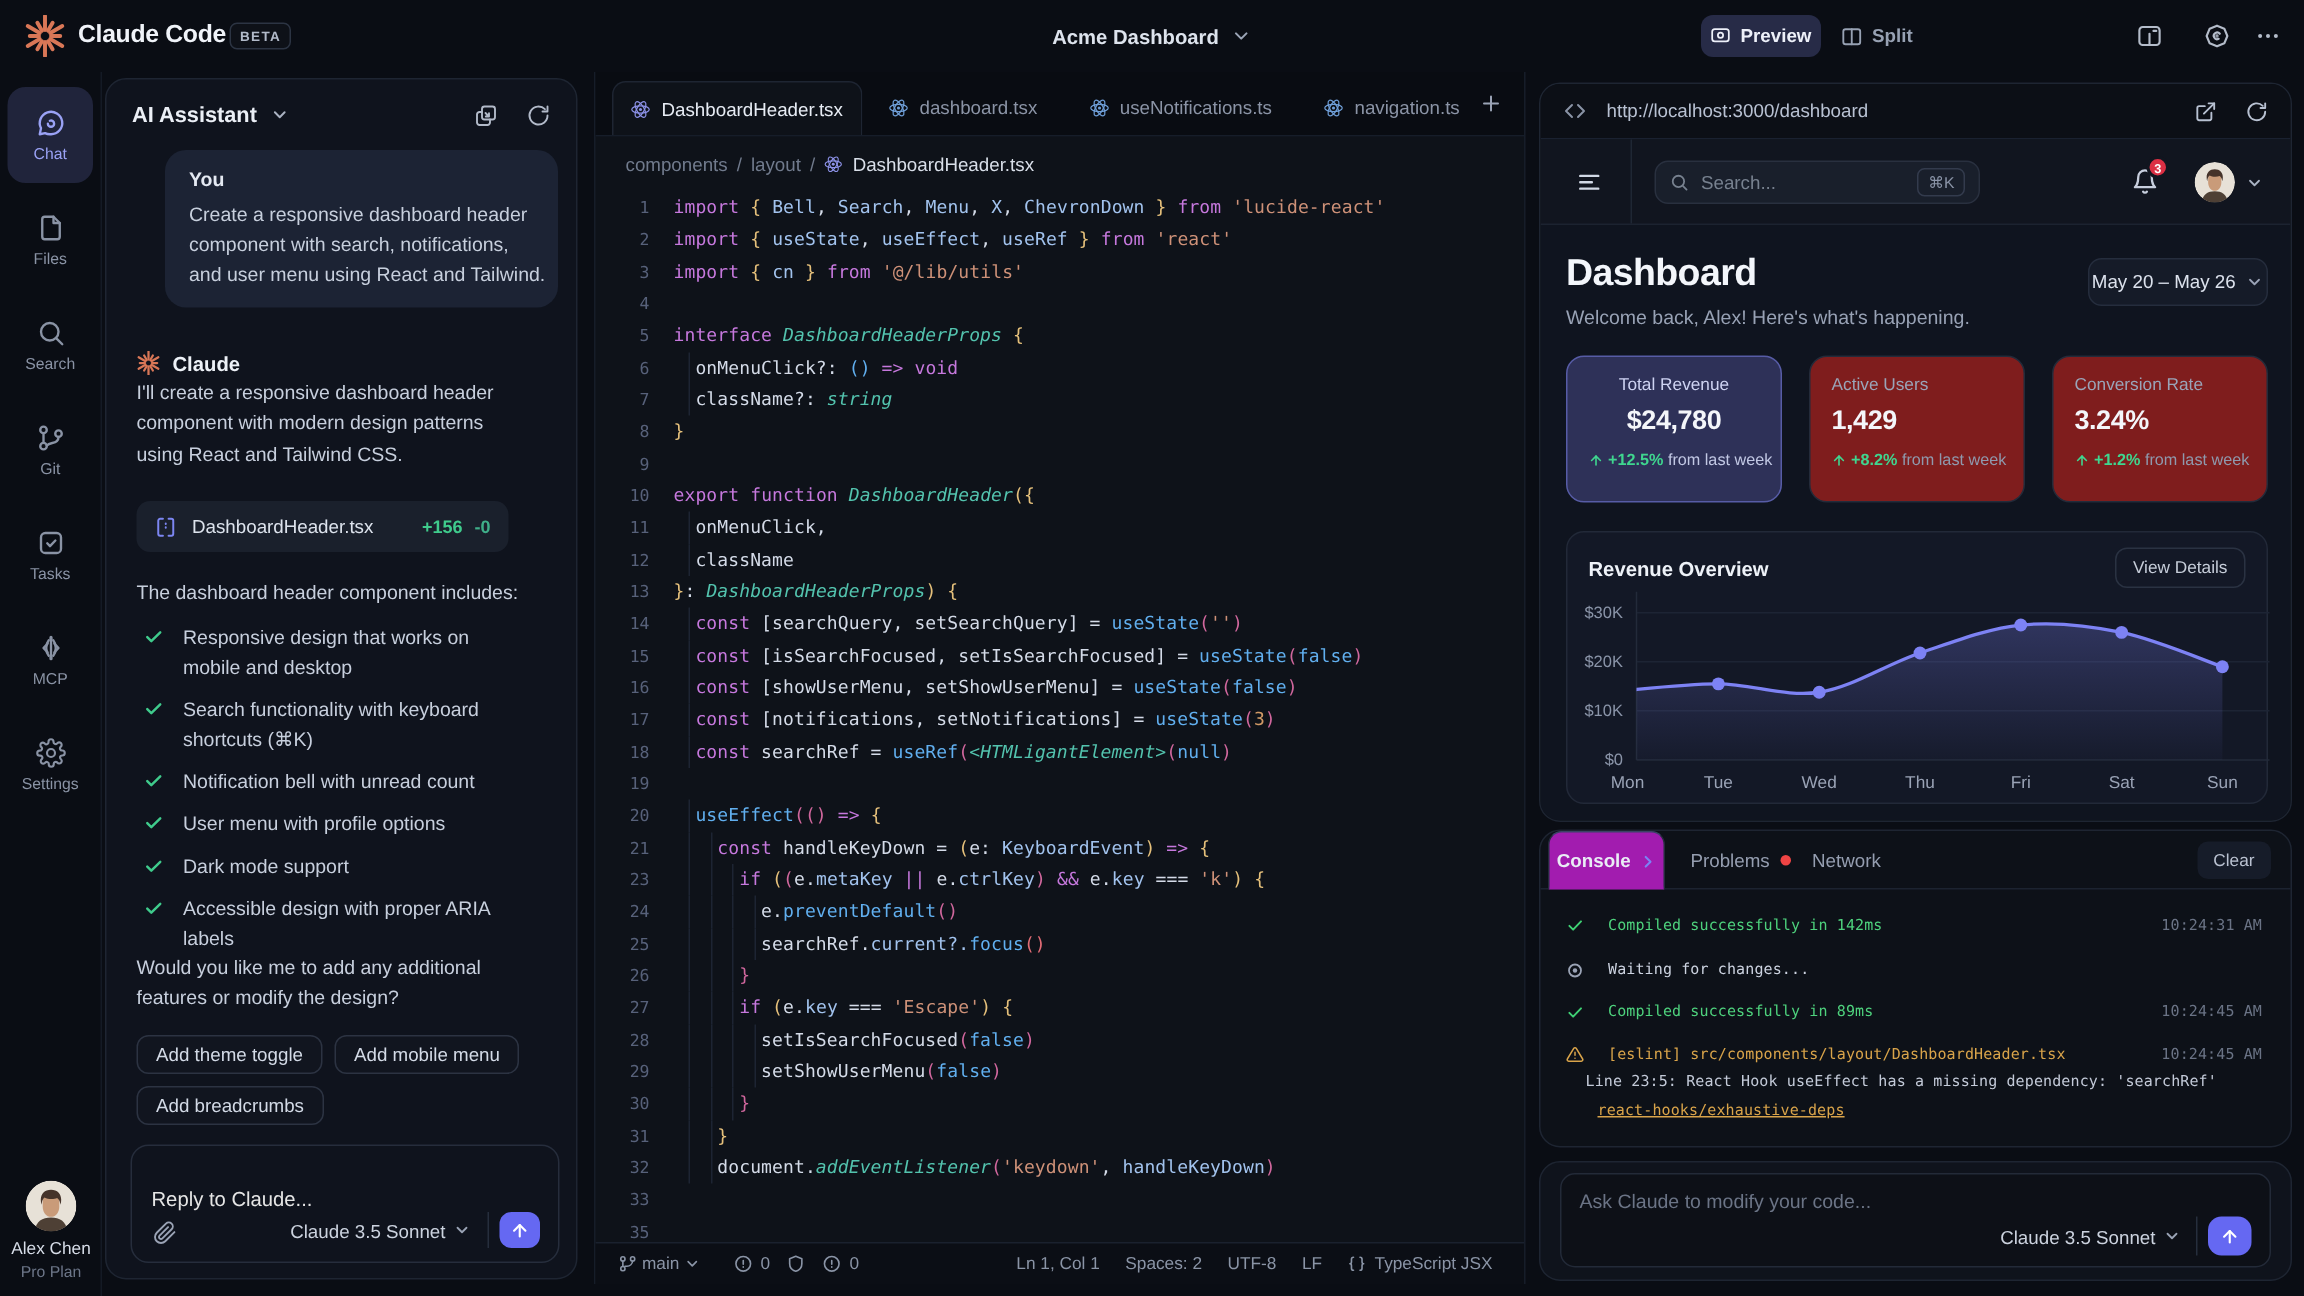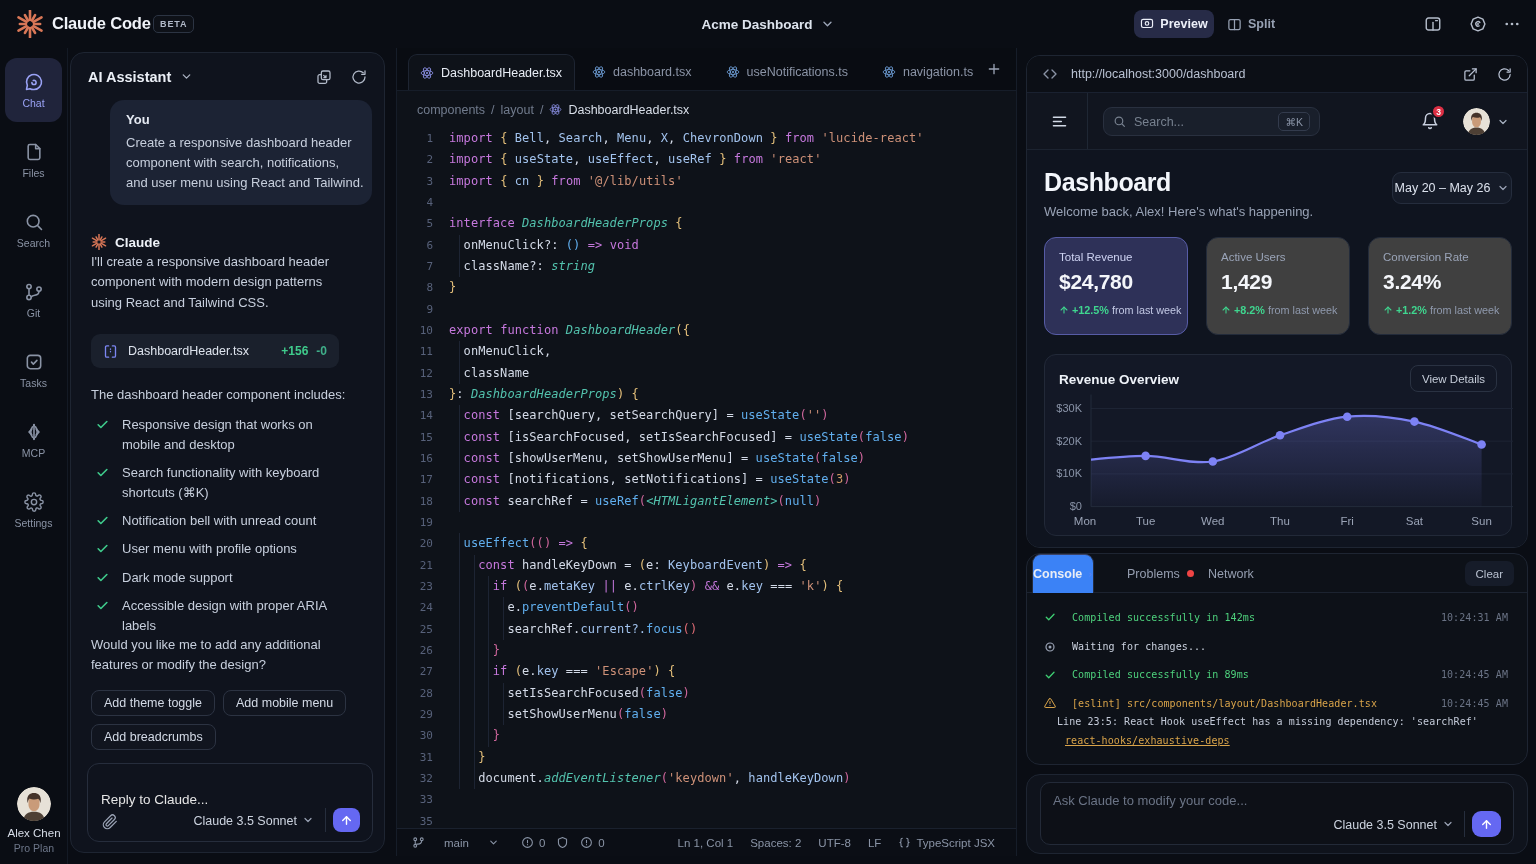--- a/index.html
+++ b/index.html
@@ -79,21 +79,21 @@
   #code { position:absolute; left:0; top:80px; right:0; bottom:28px; overflow:hidden; }
   .code-row { display:flex; height:21.33px; line-height:21.33px; position:relative; }
   .code-row .ln { width:36px; text-align:right; font-family:"DejaVu Sans Mono", monospace; font-size:11px; color:#57617a; flex:none; }
   .code-row .lc { margin-left:16px; font-family:"DejaVu Sans Mono", monospace; font-size:12px; letter-spacing:0.075px; white-space:pre; color:#d4dbe8; }
   .guide { position:absolute; top:0; bottom:0; width:1px; background:#1d2433; }
   .tok-kw { color:#c678dd; } .tok-pu { color:#e5c07b; } .tok-pk { color:#d0679d; }
   .tok-st { color:#ce9178; } .tok-ty { color:#53c3ae;font-style:italic; } .tok-fn { color:#61afef; }
   .tok-id { color:#a2c3ee; } .tok-pl { color:#d4dbe8; } .tok-rd { color:#e06c75; }
   .tok-nm { color:#d19a66; }
   #statusbar { position:absolute; left:0; bottom:0; right:0; height:28px; border-top:1px solid #1a212e; background:#0b0e15; display:flex; align-items:center; font-size:11.5px; color:#8a94a6; }
-  #statusbar .sb-left { display:flex; align-items:center; gap:19px; margin-left:15px; }
+  #statusbar .sb-left { display:flex; align-items:center; gap:3px; margin-left:15px; }
   #statusbar .sb-diag { display:flex; align-items:center; gap:5px; margin-left:22px; }
   #statusbar .sb-right { margin-left:auto; display:flex; align-items:center; gap:17px; margin-right:21px; }
   #statusbar svg { width:13px; height:13px; }
   .sb-item { display:flex; align-items:center; gap:5px; }
 
   
   #preview-panel { position:absolute; left:1026px; top:55px; width:502px; height:493px; background:#0e1219; border:1px solid #1e2532; border-radius:14px; overflow:hidden; }
   #urlrow { position:absolute; left:0; top:0; right:0; height:37px; background:#0c0f16; border-bottom:1px solid #1a2130; display:flex; align-items:center; padding:0 15px; }
   #urlrow .code-ic { width:16px; height:16px; color:#8a93a5; }
   #url-text { margin-left:13px; font-size:12.5px; color:#b8c1d2; }
@@ -109,39 +109,39 @@
   #ph-bell { position:absolute; left:394px; top:19px; width:18px; height:18px; color:#c7cedd; }
   #ph-badge { position:absolute; left:404px; top:11px; min-width:15px; height:15px; border-radius:8px; background:#dc2f44; border:2px solid #11151f; display:flex; align-items:center; justify-content:center; font-size:8.5px; font-weight:700; color:#fff; padding:0 2px; }
   #ph-avatar { position:absolute; left:436px; top:15px; width:27px; height:27px; border-radius:50%; overflow:hidden; }
   #ph-chevron { position:absolute; left:470px; top:23px; width:12px; height:12px; color:#aab3c3; }
   #pagecontent { position:absolute; left:0; top:94px; right:0; bottom:0; background:#0f141f; }
   #pg-title { position:absolute; left:17px; top:18px; font-size:25px; font-weight:700; letter-spacing:-0.4px; color:#f3f6fb; }
   #pg-subtitle { position:absolute; left:17px; top:54px; font-size:13px; color:#98a2b5; }
   #date-pill { position:absolute; left:365px; top:22px; width:120px; height:32px; background:#151b28; border:1px solid #252d3d; border-radius:9px; display:flex; align-items:center; justify-content:center; gap:7px; font-size:12.5px; color:#dce2ed; }
   #date-pill svg { width:12px; height:12px; color:#9aa3b6; }
   #stat-cards { position:absolute; left:17px; top:87px; display:flex; gap:18px; }
-  .stat-card { width:144px; height:98px; border-radius:12px; padding:13px 14px; background:#404040; border:1px solid #232b3a; }
-  .stat-card.hl { background:#2e3158; border-color:#575ca6; }
+  .stat-card { width:144px; height:98px; border-radius:12px; padding:13px 14px; background:#7f1d1d; border:1px solid #232b3a; }
+  .stat-card.hl { background:#2e3158; border-color:#575ca6;text-align:center; }
   .stat-label { font-size:11.5px; color:#9aa4b8; }
   .stat-card.hl .stat-label { color:#ced3f2; }
-  .stat-value { font-size:21px; font-weight:700; color:#f4f6fa; margin-top:7px; letter-spacing:-0.3px; }
+  .stat-value { font-size:18px; font-weight:700; color:#f4f6fa; margin-top:7px; letter-spacing:-0.3px; }
   .stat-delta { margin-top:10px; font-size:10.8px; display:flex; align-items:center; gap:3px; white-space:nowrap; }
   .stat-delta .arr { width:10px; height:10px; color:#3fd68f; flex:none; }
   .stat-delta .pct { color:#3fd68f; font-weight:600; }
   .stat-delta .rest { color:#8f99ad; }
   .stat-card.hl .stat-delta .rest { color:#c2c8e4; }
   #chart-card { position:absolute; left:17px; top:204px; width:468px; height:182px; background:#131826; border:1px solid #222938; border-radius:12px; }
   #chart-title { position:absolute; left:14px; top:17px; font-size:13.5px; font-weight:700; color:#eef2f8; }
   #chart-btn { position:absolute; right:14px; top:10px; height:27px; padding:0 11px; display:flex; align-items:center; border:1px solid #2a3242; border-radius:8px; font-size:11.5px; color:#c6cdd9; }
   #chart-svg { position:absolute; left:0; top:0; }
 
   
   #console-panel { position:absolute; left:1026px; top:553px; width:502px; height:212px; background:#0d1118; border:1px solid #1e2532; border-radius:14px; }
   #console-tabs { position:absolute; left:0; top:0; right:0; height:39px; border-bottom:1px solid #1c2330; }
-  .ct-active { position:absolute; left:5px; top:0; width:62px; height:39px; background:#3b82f6; border:1px solid #242c3d; border-top-color:#3b4266; border-bottom:none; border-radius:9px 9px 0 0; display:flex; align-items:center; justify-content:center; gap:6px; font-size:12.5px; font-weight:600; color:#e9edf5; }
+  .ct-active { position:absolute; left:5px; top:0; width:78px; height:39px; background:#a21caf; border:1px solid #242c3d; border-top-color:#3b4266; border-bottom:none; border-radius:9px 9px 0 0; display:flex; align-items:center; justify-content:center; gap:6px; font-size:12.5px; font-weight:600; color:#e9edf5; }
   .ct-active svg { width:11px; height:11px; color:#7b82f5; }
   .ct-tab { position:absolute; top:0; height:39px; display:flex; align-items:center; gap:7px; font-size:12.5px; color:#959eb0; }
   #ct-problems { left:100px; }
   #ct-network { left:181px; }
   .ct-dot { width:7px; height:7px; border-radius:50%; background:#ef4444; }
   #console-clear { position:absolute; right:13px; top:7px; height:25px; padding:0 11px; display:flex; align-items:center; background:#161c29; border-radius:7px; font-size:11.5px; color:#b9c1d0; }
   #console-logs { position:absolute; left:0; top:39px; right:0; bottom:0; font-family:"DejaVu Sans Mono", monospace; font-size:10px; letter-spacing:0.08px; }
   .log-row { position:absolute; left:0; right:0; height:16px; display:flex; align-items:center; }
   .log-row .lg-icon { position:absolute; left:17px; width:12px; height:12px; }
   .log-row .lg-text { position:absolute; left:45px; }

